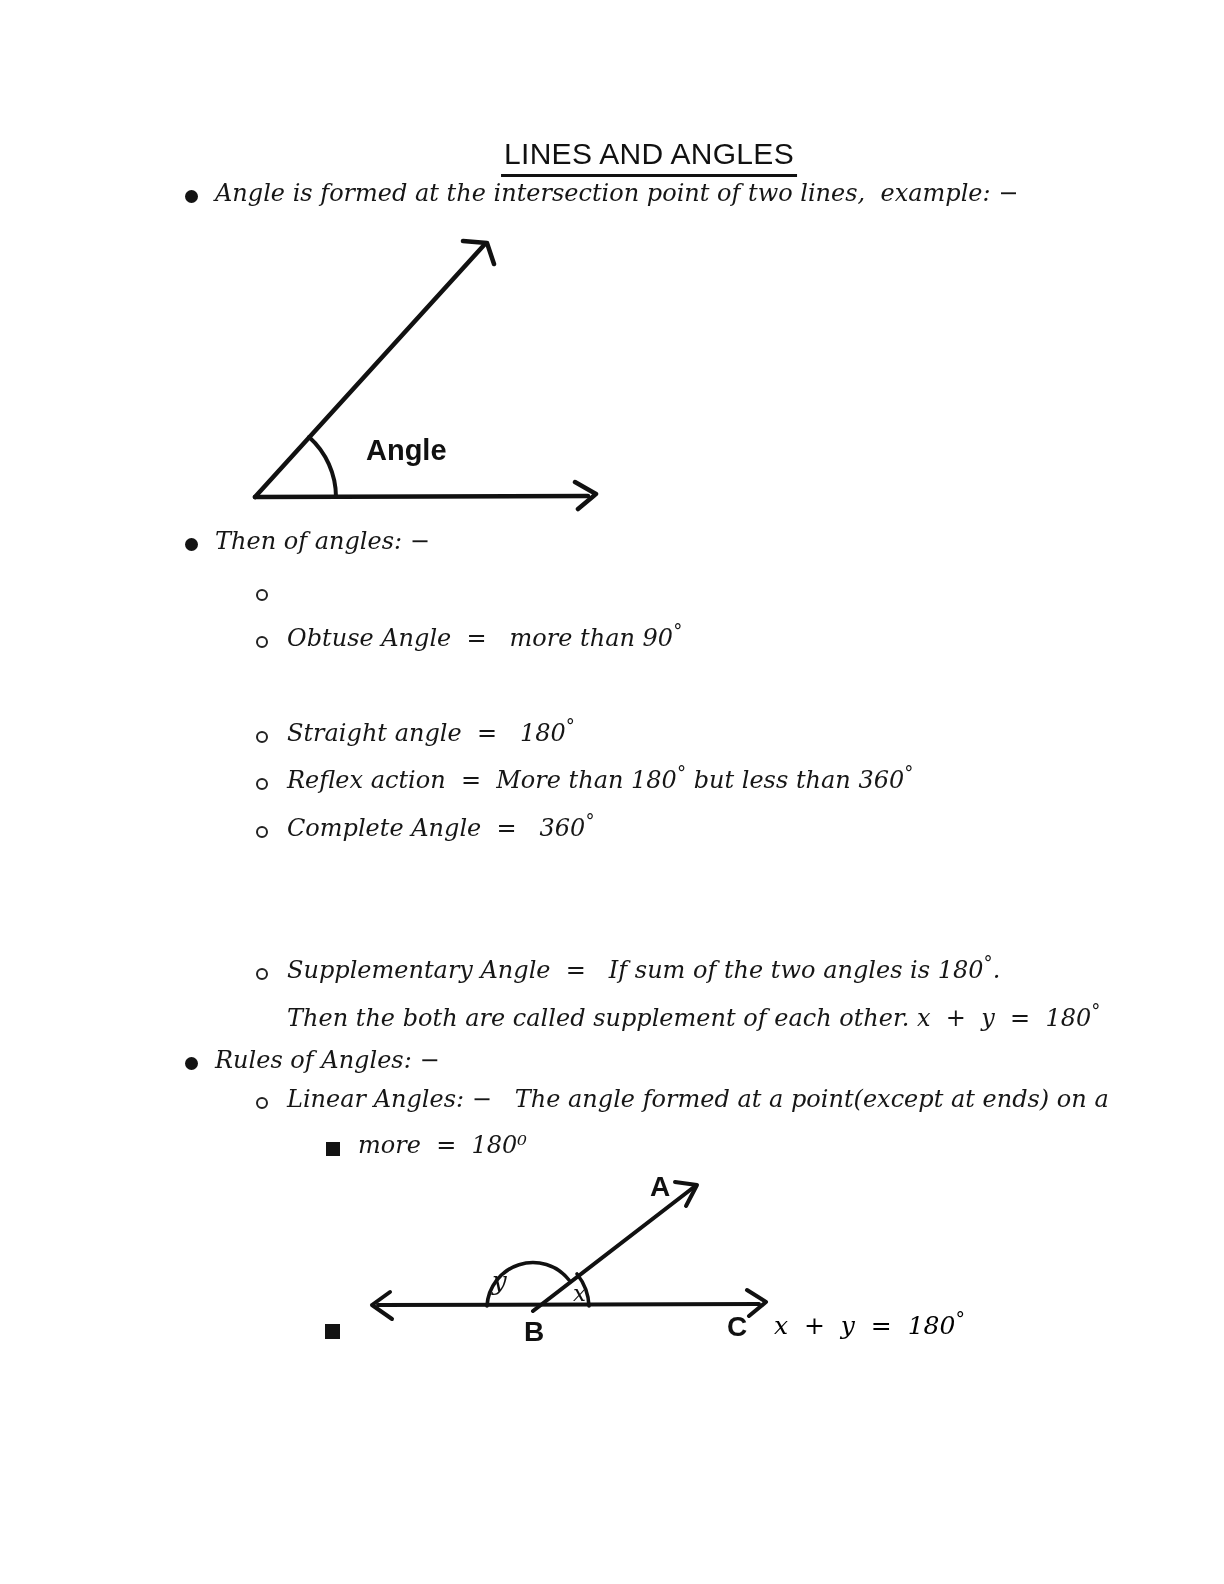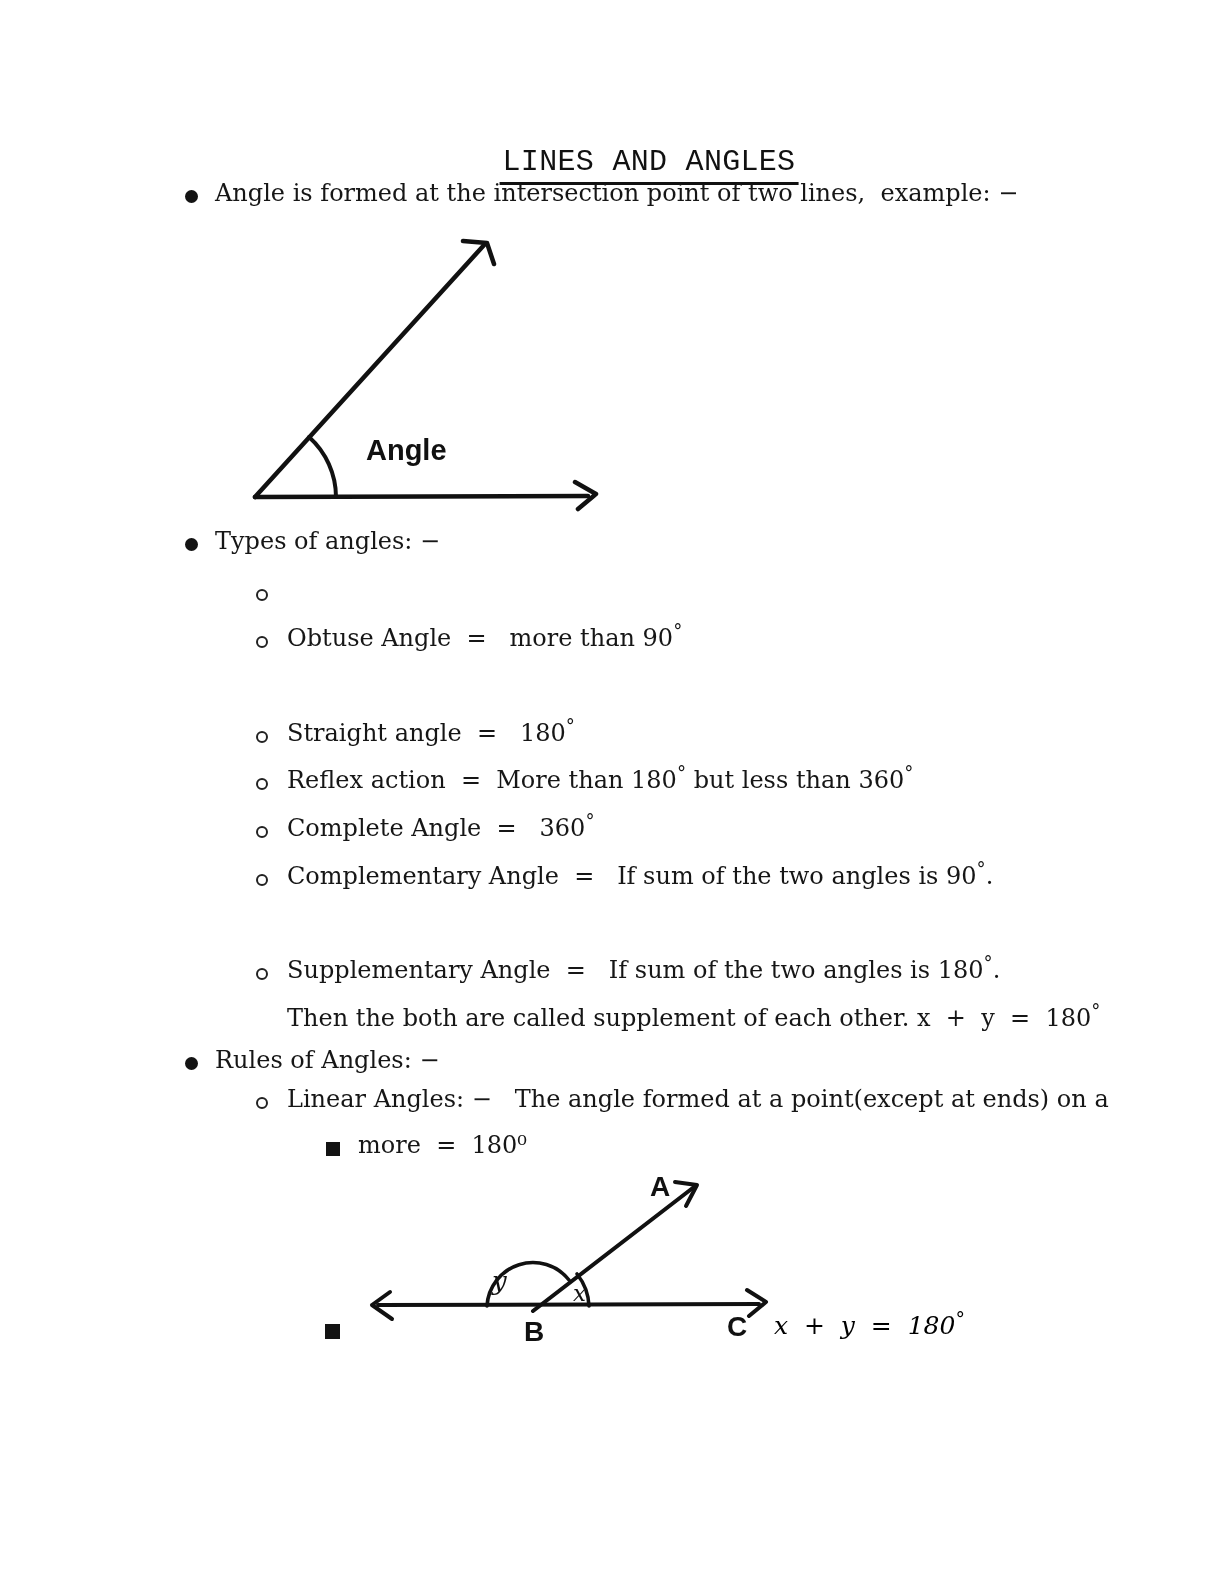--- a/index.html
+++ b/index.html
@@ -3,28 +3,27 @@
 <meta charset="utf-8">
 <style>
   html,body{margin:0;padding:0;}
   body{
     width:1224px;height:1584px;background:#ffffff;
     font-family:"DejaVu Serif", serif;position:relative;overflow:hidden;
   }
   .page{position:absolute;inset:0;background:#ffffff;color:#161616;}
   .title{
     position:absolute;top:137px;left:649px;transform:translateX(-50%);
-    font-family:Liberation Mono, monospace;font-size:30px;color:#111;
+    font-family:Liberation Sans, sans-serif;font-size:30px;color:#111;
     white-space:nowrap;border-bottom:3px solid #111;padding:0 3px 3px 3px;
     letter-spacing:0.3px;
-    margin-top:8px;
   }
   .row{
     position:absolute;left:0;width:1200px;height:30px;line-height:30px;
-    font-size:24px;color:#161616;white-space:pre;text-align:center;
+    font-style:italic;font-size:24px;color:#161616;white-space:pre;text-align:center;
   }
   .mk{position:absolute;}
   .mk-dot{left:185px;top:12px;width:13px;height:13px;border-radius:50%;background:#131313;}
   .mk-circle{left:256px;top:13px;width:8px;height:8px;border-radius:50%;border:2.3px solid #222;background:#fff;}
   .mk-square{left:326px;top:12px;width:14px;height:14px;background:#131313;}
   .txt{position:absolute;top:0;white-space:pre;}
   .t1 .txt{left:215px;}
   .t2 .txt{left:287px;}
   .t3 .txt{left:358px;}
   sup.deg{font-size:76%;vertical-align:9px;line-height:0;}
@@ -57,45 +56,41 @@
     <path class="stroke" d="M25,275 L358,274"></path>
     <path class="stroke" d="M366,272 L345,260 M366,272 L348,287"></path>
     <path class="stroke" d="M25,275 L255,22"></path>
     <path class="stroke" d="M257,21 L233,19 M257,21 L264,42"></path>
     <path class="stroke thin" d="M106,275 A81,81 0 0 0 79,215"></path>
     <text class="dlabel-bold" x="136" y="238" font-size="29">Angle</text>
   </svg>
 
   <div class="row t1" style="top:526px">
     <span class="mk mk-dot"></span>
-    <span class="txt">Types of angles: −</span>
+    <span class="txt">Then of angles: −</span>
   </div>
 
   <div class="row t2" style="top:576px">
     <span class="mk mk-circle"></span>
   </div>
   <div class="row t2" style="top:623px">
     <span class="mk mk-circle"></span>
     <span class="txt">Obtuse Angle  =   more than 90<sup class="deg">°</sup></span>
   </div>
   <div class="row t2" style="top:718px">
     <span class="mk mk-circle"></span>
     <span class="txt">Straight angle  =   180<sup class="deg">°</sup></span>
   </div>
   <div class="row t2" style="top:765px">
     <span class="mk mk-circle"></span>
     <span class="txt">Reflex action  =  More than 180<sup class="deg">°</sup> but less than 360<sup class="deg">°</sup></span>
   </div>
   <div class="row t2" style="top:813px">
     <span class="mk mk-circle"></span>
     <span class="txt">Complete Angle  =   360<sup class="deg">°</sup></span>
-  </div>
-  <div class="row t2" style="top:861px">
-    <span class="mk mk-circle"></span>
-    <span class="txt">Complementary Angle  =   If sum of the two angles is 90<sup class="deg">°</sup>.</span>
   </div>
   <div class="row t2" style="top:955px">
     <span class="mk mk-circle"></span>
     <span class="txt">Supplementary Angle  =   If sum of the two angles is 180<sup class="deg">°</sup>.</span>
   </div>
   <div class="row t2" style="top:1003px">
     <span class="txt">Then the both are called supplement of each other. x  +  y  =  180<sup class="deg">°</sup></span>
   </div>
 
   <div class="row t2" style="top:1084px">

